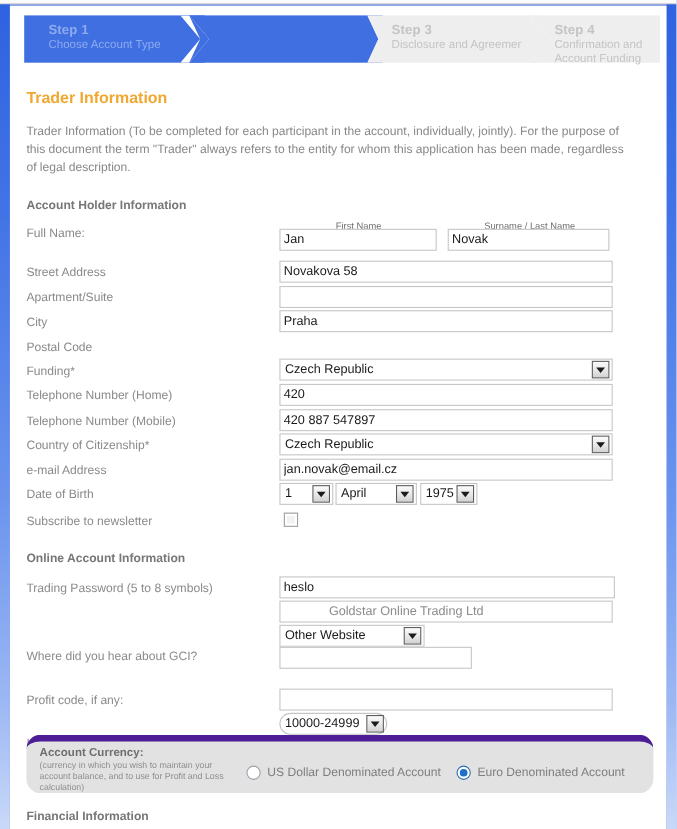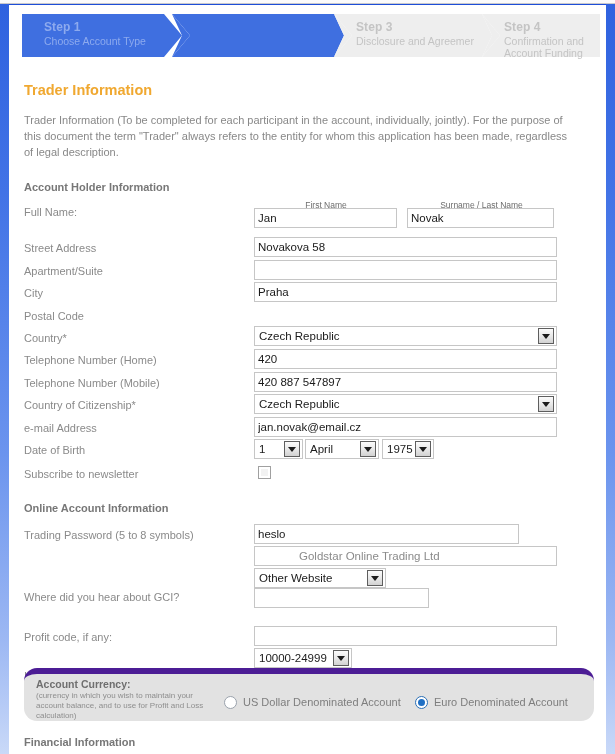--- a/index.html
+++ b/index.html
@@ -337,21 +337,21 @@
     <input class="inp" style="left: 245px; top: 232px; width: 303px;" value="Novakova 58">
 
     <div class="lbl" style="top:260px;">Apartment/Suite</div>
     <input class="inp" style="left: 245px; top: 255px; width: 303px;" value="">
 
     <div class="lbl" style="top:282px;">City</div>
     <input class="inp" style="left: 245px; top: 277px; width: 303px;" value="Praha">
 
     <div class="lbl" style="top:305px;">Postal Code</div>
 
-    <div class="lbl" style="top:327px;">Country*</div>
+    <div class="lbl" style="top:327px;">Funding*</div>
     <div class="sel" style="left:245px; top:321px; width:303px;">
       <span class="val">Czech Republic</span>
       <span class="arrowbox">
           <i></i>
         </span>
     </div>
 
     <div class="lbl" style="top:349px;">Telephone Number (Home)</div>
     <input class="inp" style="left: 245px; top: 344px; width: 303px;" value="420">
 
@@ -388,39 +388,39 @@
           <i></i>
         </span>
     </div>
 
     <div class="lbl" style="top:463px;">Subscribe to newsletter</div>
     <div class="cbx" style="left:249px; top:461px;"></div>
 
     <div class="section-head" id="sec-online">Online Account Information</div>
 
     <div class="lbl" style="top:524px;">Trading Password (5 to 8 symbols)</div>
-    <input class="inp" style="left: 245px; top: 519px; width: 265px;" value="heslo">
+    <input class="inp" style="left: 245px; top: 519px; width: 305px;" value="heslo">
 
     <input class="inp ghost" style="left: 245px; top: 541px; width: 303px; padding-left: 44px;" value="Goldstar Online Trading Ltd">
 
     <div class="sel" style="left:245px; top:563px; width:132px;">
       <span class="val">Other Website</span>
       <span class="arrowbox">
           <i></i>
         </span>
     </div>
 
     <div class="lbl" style="top:586px;">Where did you hear about GCI?</div>
     <input class="inp" style="left: 245px; top: 583px; width: 175px;" value="">
 
     <div class="lbl" style="top:626px;">Profit code, if any:</div>
     <input class="inp" style="left: 245px; top: 621px; width: 303px;" value="">
 
     <div class="lbl" style="top:665px;">Initial Deposit</div>
-    <div class="sel" style="left:245px; top:643px; width:98px;">
+    <div class="sel" style="left:245px; top:643px; width:98px;border-radius:10px;">
       <span class="val">10000-24999</span>
       <span class="arrowbox">
           <i></i>
         </span>
     </div>
 
     <div class="curband">
       <div class="cur-title">Account Currency:</div>
       <div class="cur-sub">(currency in which you wish to maintain your account balance, and to use for Profit and Loss calculation)</div>
 

